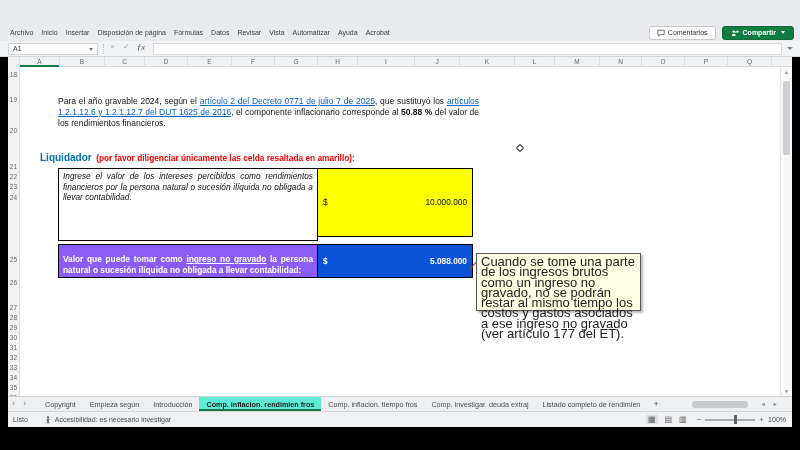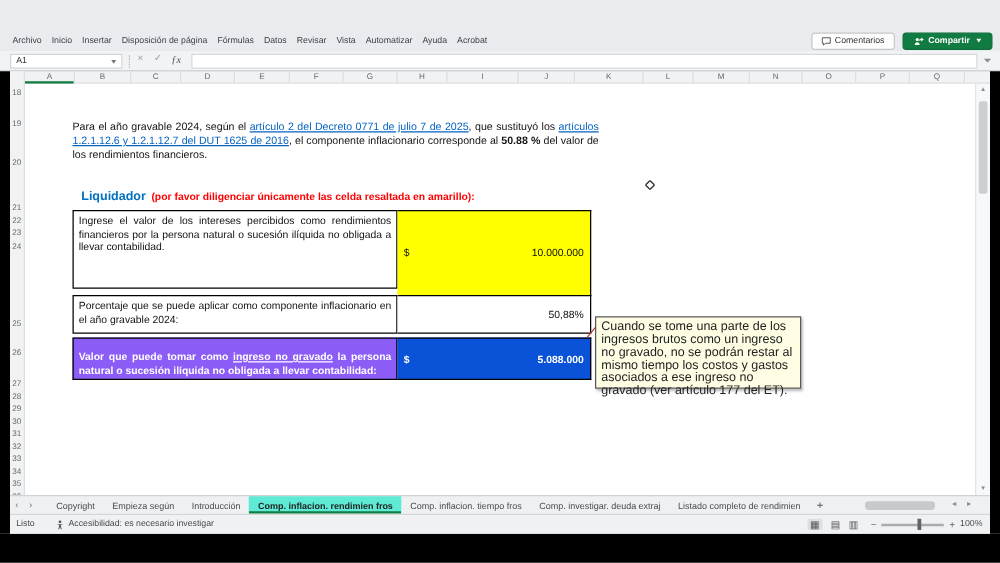--- a/index.html
+++ b/index.html
@@ -41,42 +41,42 @@
     font-size:6.5px;color:#64686d;}
   .colh.first{box-shadow:inset 0 -2px 0 #107C41;}
   .rowheads{position:absolute;left:0;top:10px;width:12px;height:329px;background:#f1f2f4;border-right:1px solid #dcdee0;}
   .rown{position:absolute;right:2px;font-size:6.5px;color:#64686d;line-height:9px;}
   .gridarea{position:absolute;left:12px;top:10px;right:12px;height:329px;background:#fff;color:#111;}
   
   .para{position:absolute;left:38px;width:421px;font-size:8.5px;line-height:11px;text-align:justify;color:#141414;}
   .seg-link{color:#0563C1;text-decoration:underline;}
   .seg-bold{font-weight:bold;}
   .seg-u{text-decoration:underline;}
-  .liqu{position:absolute;left:45px;top:80px;width:430px;white-space:nowrap;}
+  .liqu{position:absolute;left:20px;top:80px;width:430px;white-space:nowrap;}
   .liq-t{font-size:10px;font-weight:bold;color:#0070C0;}
   .liq-n{font-size:8.3px;font-weight:bold;color:#FF0000;}
   
   .calc{position:absolute;left:38px;top:101px;width:415px;font-size:8.3px;line-height:10.5px;}
   .trow{display:flex;}
   .tcl{width:260px;border:1px solid #000;padding:2px 4px;text-align:justify;background:#fff;}
   .tcr{width:155px;border:1px solid #000;border-left:none;display:flex;align-items:center;
     justify-content:space-between;padding:0 5px;}
-  .r1 .tcl{height:63px;}
+  .r1 .tcl{height:73px;font-style:italic;}
   .r1 .tcr{height:69px;background:#FFFF00;}
   .r2{margin-top:-1px;}
   .r2 .tcl{height:31px;}
   .r2 .tcr{height:31px;justify-content:flex-end;background:#fff;}
   .brow{display:flex;margin-top:3px;}
   .brow .tcl{height:34px;background:#8b5cf6;color:#fff;font-weight:bold;display:flex;align-items:flex-end;}
   .brow .tcr{height:34px;background:#0A53D8;color:#fff;font-weight:bold;}
   .nota-b{font-weight:bold;}
   .nota-gap{height:7px;}
   
   .note{position:absolute;left:456px;top:186px;width:165px;height:58px;background:#fffee4;
-    border:1px solid #5a5a5a;box-shadow:1.5px 1.5px 2px rgba(0,0,0,.28);font-size:10px;line-height:10.3px;
+    border:1px solid #5a5a5a;box-shadow:1.5px 1.5px 2px rgba(0,0,0,.28);font-size:13px;line-height:10.3px;
     padding:3px 4px;color:#222;}
   .conn{position:absolute;left:447px;top:196px;width:16px;height:0;border-top:1.3px solid #c0392b;
     transform:rotate(-50deg);}
   .mcur{position:absolute;left:497px;top:78px;width:6px;height:6px;border:1.5px solid #2c2c2c;
     transform:rotate(45deg);border-radius:1px;background:rgba(255,255,255,.6);}
   
   .vscroll{position:absolute;right:0;top:10px;width:12px;height:329px;background:#f7f8f9;border-left:1px solid #e4e5e7;}
   .vs-up{position:absolute;top:2px;left:0;width:100%;text-align:center;font-size:5px;color:#8a8d90;}
   .vs-dn{position:absolute;bottom:2px;left:0;width:100%;text-align:center;font-size:5px;color:#8a8d90;}
   .vs-th{position:absolute;left:2px;right:2px;top:14px;height:74px;background:#cdd0d3;border-radius:2px;}
@@ -195,28 +195,20 @@
           <div class="trow r1">
             <div class="tcl">
               <div>Ingrese el valor de los intereses percibidos como rendimientos financieros por la persona natural o sucesión ilíquida no obligada a llevar contabilidad.</div>
               <div class="nota-gap"></div>
             </div>
             <div class="tcr">
               <span>$</span>
               <span>10.000.000</span>
             </div>
           </div>
-          <div class="trow r2">
-            <div class="tcl">
-              <div>Porcentaje que se puede aplicar como componente inflacionario en el año gravable 2024:</div>
-            </div>
-            <div class="tcr">
-              <span>50,88%</span>
-            </div>
-          </div>
           <div class="brow">
             <div class="tcl" id="row3-text">
                 <div><span>Valor que puede tomar como </span><span class="seg-u">ingreso no gravado</span><span> la persona natural o sucesión ilíquida no obligada a llevar contabilidad:</span></div>
               </div>
             <div class="tcr">
               <span>$</span>
               <span>5.088.000</span>
             </div>
           </div>
         </div>

